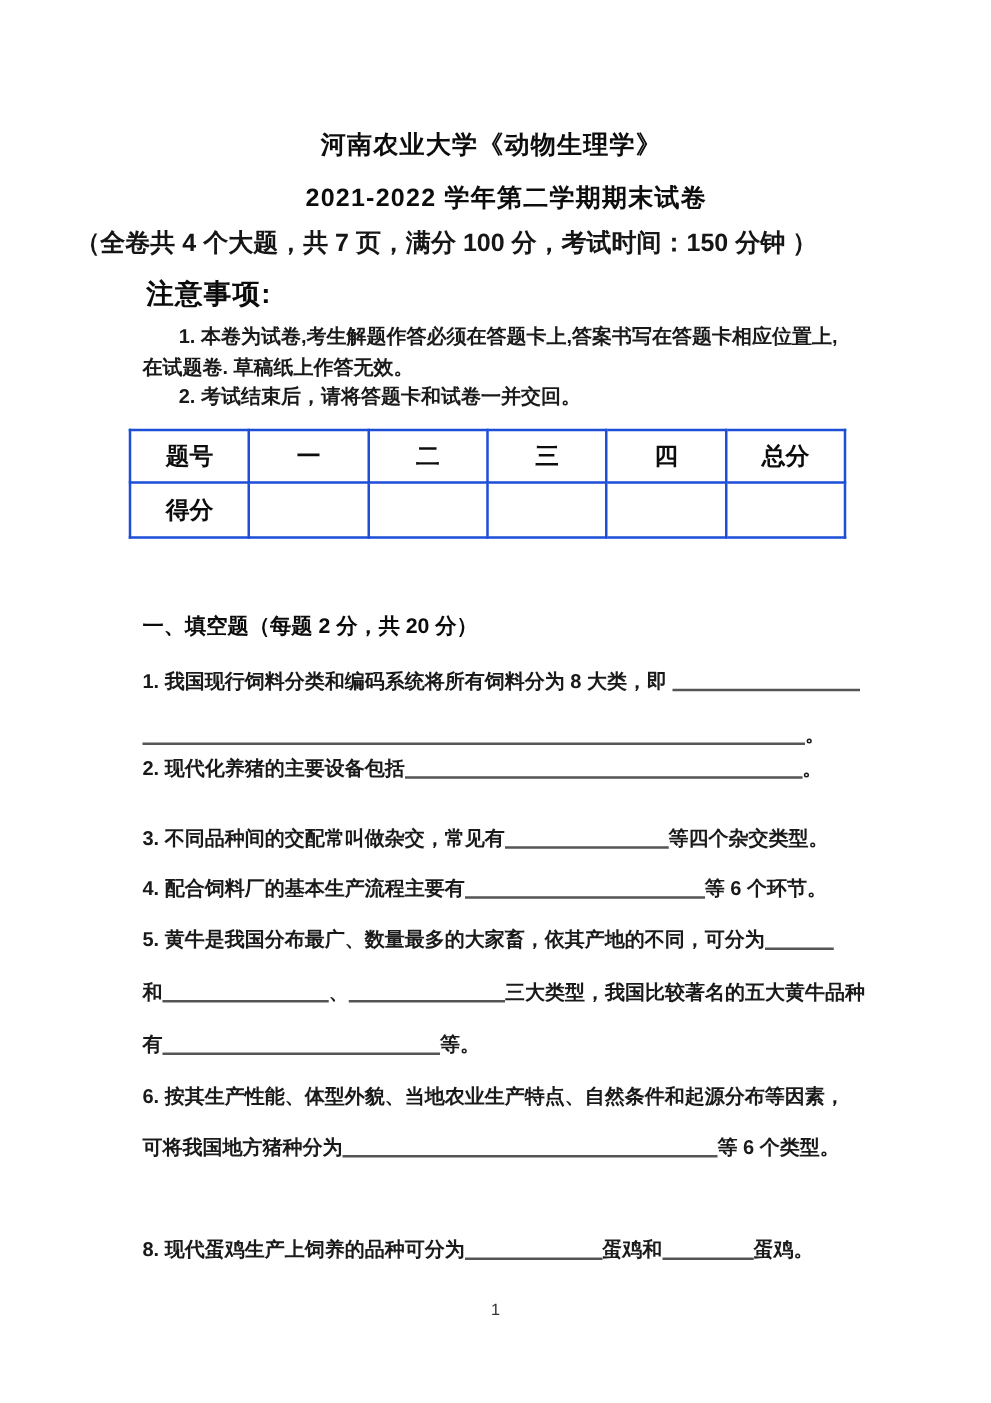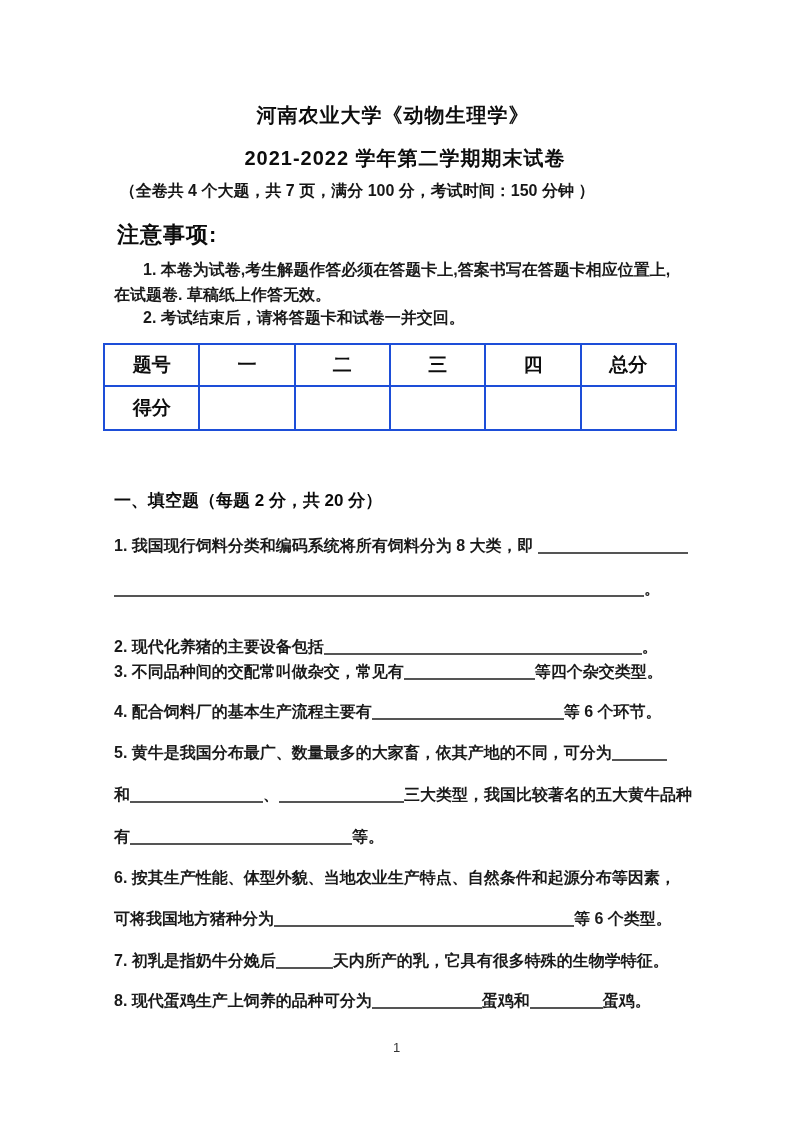--- a/index.html
+++ b/index.html
@@ -12,21 +12,21 @@
     overflow:hidden;
   }
   .title1,.title2{
     position:absolute;left:0;width:714px;text-align:center;
     font-size:20px;font-weight:800;letter-spacing:1px;color:#0d0d0d;padding-left:36px;
   }
   .title1{top:102px;}
   .title2{top:145px;margin-left:12px;}
   .info{
     position:absolute;left:0;top:181px;width:714px;text-align:center;
-    font-size:16px;font-weight:600;color:#161616;
+    font-size:20px;font-weight:600;color:#161616;
   }
   .notice-heading{
     position:absolute;left:117px;top:220px;
     font-size:22px;font-weight:700;color:#0b0b0b;letter-spacing:1px;
   }
   .notice-line{
     position:absolute;
     font-size:16px;font-weight:600;color:#1a1a1a;
     line-height:22px;white-space:nowrap;
   }
@@ -99,23 +99,22 @@
 
   <div id="questions"></div>
 
   <div class="page-number">1</div>
 
 <div class="notice-line" style="top: 259px; left: 143px; text-align: right;">1. 本卷为试卷,考生解题作答必须在答题卡上,答案书写在答题卡相应位置上,</div>
     <div class="notice-line" style="top: 284px; left: 114px;">在试题卷. 草稿纸上作答无效。</div>
     <div class="notice-line" style="top: 307px; left: 143px;">2. 考试结束后，请将答题卡和试卷一并交回。</div>
     <div class="q-line" style="top: 534px;"><span>1. 我国现行饲料分类和编码系统将所有饲料分为 8 大类，即 </span><span class="blank" style="width: 150px;"></span></div>
     <div class="q-line" style="top: 577px;"><span class="blank" style="width: 530px;"></span><span>。</span></div>
-    <div class="q-line" style="top: 635px; text-align: right;"><span>2. 现代化养猪的主要设备包括</span><span class="blank" style="width: 318px;"></span><span>。</span></div>
+    <div class="q-line" style="top: 604px; text-align: right;"><span>2. 现代化养猪的主要设备包括</span><span class="blank" style="width: 318px;"></span><span>。</span></div>
     <div class="q-line" style="top: 660px;"><span>3. 不同品种间的交配常叫做杂交，常见有</span><span class="blank" style="width: 131px;"></span><span>等四个杂交类型。</span></div>
     <div class="q-line" style="top: 700px;"><span>4. 配合饲料厂的基本生产流程主要有</span><span class="blank" style="width: 192px;"></span><span>等 6 个环节。</span></div>
     <div class="q-line" style="top: 741px;"><span>5. 黄牛是我国分布最广、数量最多的大家畜，依其产地的不同，可分为</span><span class="blank" style="width: 55px;"></span></div>
     <div class="q-line" style="top: 783px;"><span>和</span><span class="blank" style="width: 133px;"></span><span>、</span><span class="blank" style="width: 125px;"></span><span>三大类型，我国比较著名的五大黄牛品种</span></div>
     <div class="q-line" style="top: 825px;"><span>有</span><span class="blank" style="width: 222px;"></span><span>等。</span></div>
     <div class="q-line" style="top: 866px;"><span>6. 按其生产性能、体型外貌、当地农业生产特点、自然条件和起源分布等因素，</span></div>
     <div class="q-line" style="top: 907px;"><span>可将我国地方猪种分为</span><span class="blank" style="width: 300px;"></span><span>等 6 个类型。</span></div>
-    <div class="q-line" style="top: 949px;"><span>7. 初乳是指奶牛分娩后</span><span class="blank" style="width: 57px;"></span><span>天内所产的乳，它具有很多特殊的生物学特征。</span></div>
     <div class="q-line" style="top: 989px;"><span>8. 现代蛋鸡生产上饲养的品种可分为</span><span class="blank" style="width: 110px;"></span><span>蛋鸡和</span><span class="blank" style="width: 73px;"></span><span>蛋鸡。</span></div>
   </div>
 
 </body></html>

